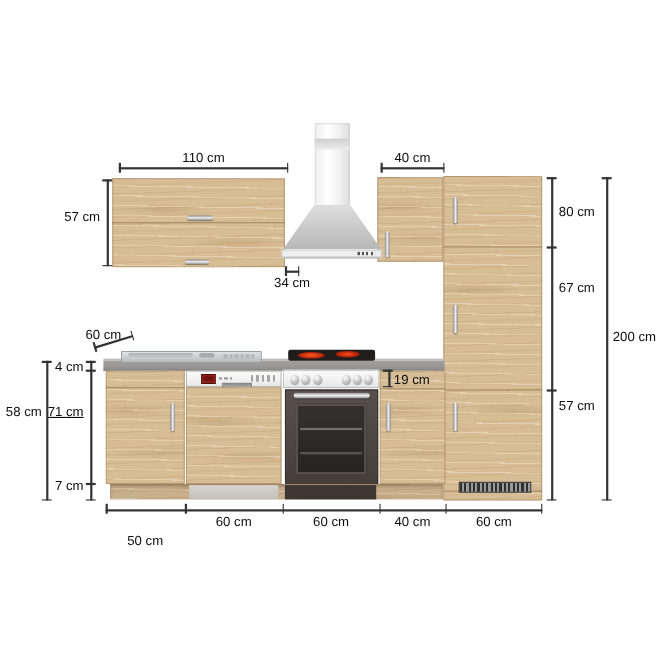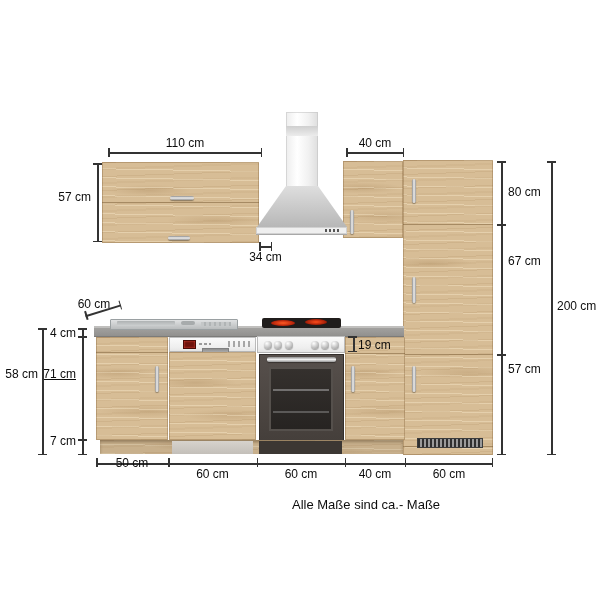--- a/index.html
+++ b/index.html
@@ -185,21 +185,20 @@
   <div class="tkh" style="left:547px;top:453.5px;"></div>
   <div class="lbl" style="left:557px;top:299px;">200 cm</div>
 
   <div class="dlh" style="left:96px;top:463px;width:397px;"></div>
   <div class="tkv" style="left:96px;top:458px;"></div>
   <div class="tkv" style="left:168px;top:458px;"></div>
   <div class="tkv" style="left:256.5px;top:458px;"></div>
   <div class="tkv" style="left:344.5px;top:458px;"></div>
   <div class="tkv" style="left:404.5px;top:458px;"></div>
   <div class="tkv" style="left:491.5px;top:458px;"></div>
-  <div class="lbl ctr" style="left:96px;top:456px;width:72px;">50 cm</div>
+  <div class="lbl ctr" style="left:96px;top:484px;width:72px;">50 cm</div>
   <div class="lbl ctr" style="left:168px;top:467px;width:89px;">60 cm</div>
   <div class="lbl ctr" style="left:257px;top:467px;width:88px;">60 cm</div>
   <div class="lbl ctr" style="left:345px;top:467px;width:60px;">40 cm</div>
   <div class="lbl ctr" style="left:405px;top:467px;width:88px;">60 cm</div>
 
-  <div class="lbl" style="left:292px;top:498px;font-size:13px;">Alle Maße sind ca.- Maße</div>
 
 </div>
 
 </body></html>

